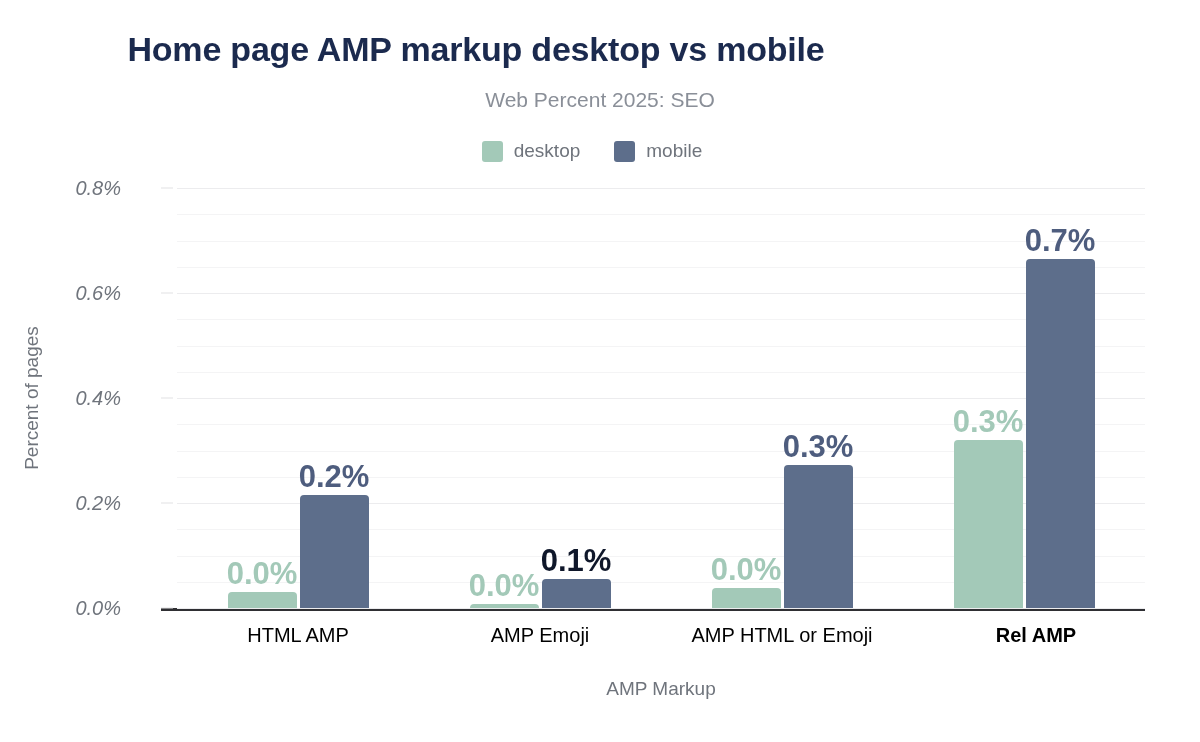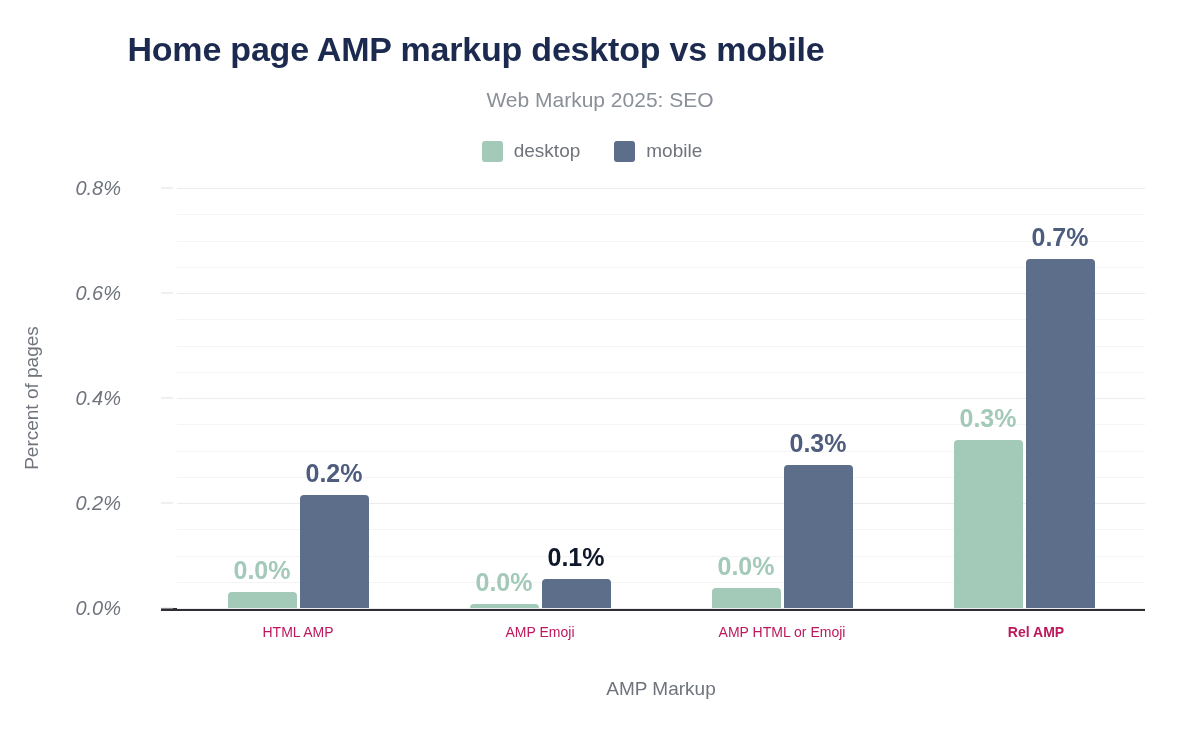--- a/index.html
+++ b/index.html
@@ -144,44 +144,44 @@
     font-size: 19px;
     color: #6f747c;
   }
   .bar {
     position: absolute;
     bottom: 0;
     border-radius: 4px 4px 0 0;
   }
   .bar-label {
     position: absolute;
-    font-size: 25px;
+    font-size: 31px;
     font-weight: 700;
     white-space: nowrap;
     text-align: center;
     transform: translateX(-50%);
   }
   .xtick-label {
     position: absolute;
     top: 624px;
     text-align: center;
-    font-size: 14px;
-    color: #be185d;
+    font-size: 20px;
+    color: #000000;
     transform: translateX(-50%);
     white-space: nowrap;
   }
 </style>
 </head>
 <body>
 
 <div id="chart-root">
 
   <div class="chart-title">Home page AMP markup desktop vs mobile</div>
 
-  <div class="chart-subtitle">Web Markup 2025: SEO</div>
+  <div class="chart-subtitle">Web Percent 2025: SEO</div>
 
   <div class="legend">
     <div class="legend-item">
       <span class="legend-swatch" style="background: rgb(163, 201, 184);"></span>
       <span class="legend-label">desktop</span>
     </div>
     <div class="legend-item">
       <span class="legend-swatch" style="background: rgb(93, 110, 139);"></span>
       <span class="legend-label">mobile</span>
     </div>

